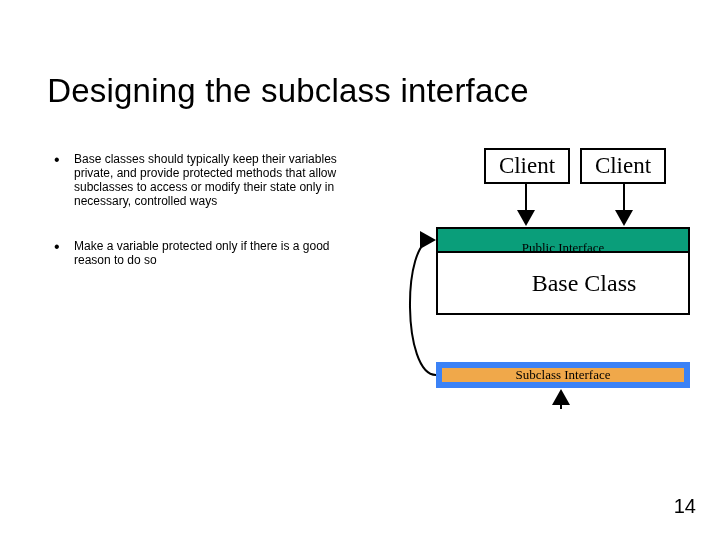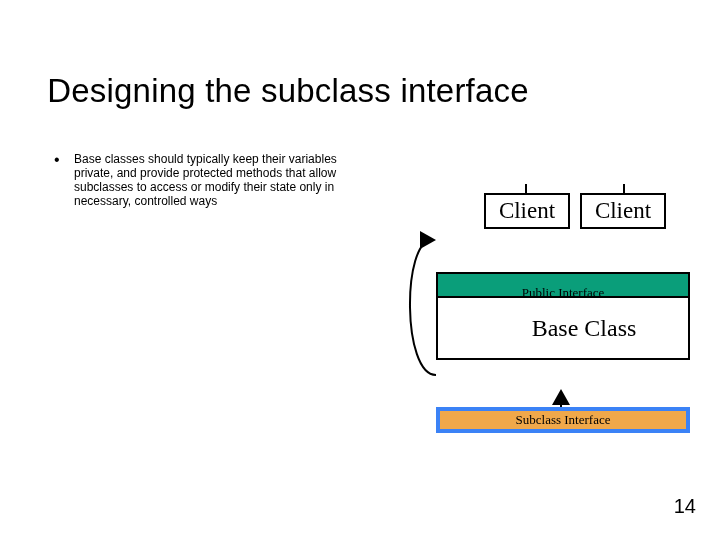--- a/index.html
+++ b/index.html
@@ -3,38 +3,39 @@
 <meta charset="utf-8">
 <style>
   * { box-sizing: border-box; margin: 0; padding: 0; }
   html, body { width: 720px; height: 540px; background: #fff; font-family: Arial, Helvetica, sans-serif; color: #000; }
   .slide { position: relative; width: 720px; height: 540px; }
   .title { position: absolute; top: 72px; left: 0; width: 576px; text-align: center; font-size: 33px; font-weight: 400; letter-spacing: 0.2px; }
   .bullets { position: absolute; top: 152px; left: 52px; width: 310px; font-size: 12px; line-height: 1.18; }
   .bullets li { list-style: none; position: relative; padding-left: 22px; margin-bottom: 30px; }
   .bullets li::before { content: "•"; position: absolute; left: 2px; top: -1px; font-size: 16px; }
   .diagram { position: absolute; top: 148px; left: 408px; width: 292px; height: 335px; }
-  .box { position: absolute; border: 2px solid #000; background: #fff; display: flex; align-items: center; justify-content: center; font-family: "Times New Roman", Times, serif; margin-top: 45px; }
+  .box { position: absolute; border: 2px solid #000; background: #fff; display: flex; align-items: center; justify-content: center; font-family: "Times New Roman", Times, serif; }
   .client1 { left: 76px; top: 0; width: 86px; height: 36px; font-size: 23px; }
   .client2 { left: 172px; top: 0; width: 86px; height: 36px; font-size: 23px; }
   .pi-bar { left: 28px; top: 79px; width: 254px; height: 41px; font-size: 13px; background: #009e7a; background: linear-gradient(#0a9e7a,#0a9e7a); border: 2px solid #000; font-family: "Times New Roman", serif; }
   .base { left: 28px; top: 103px; width: 254px; height: 64px; font-size: 24px; padding-left: 42px; }
-  .si-bar { left: 28px; top: 214px; width: 254px; height: 26px; font-size: 13px; background: #f0a84a; border: 4px solid #3b82f6; font-family: "Times New Roman", serif; }
+  .si-bar { left: 28px; top: 214px; width: 254px; height: 26px; font-size: 13px; background: #f0a84a; border: 6px solid #3b82f6; font-family: "Times New Roman", serif; }
   .sub { left: 28px; top: 261px; width: 250px; height: 46px; font-size: 23px; justify-content: flex-start; padding-left: 22px; }
   .pagenum { position: absolute; right: 24px; bottom: 22px; font-size: 20px; }
   svg.arrows { position: absolute; left: 0; top: 0; width: 292px; height: 335px; overflow: visible; }
 </style>
 </head>
 <body>
 
 <div class="slide">
   <div class="title">Designing the subclass interface</div>
 
   <ul class="bullets">
     <li>Base classes should typically keep their variables private, and provide protected methods that allow subclasses to access or modify their state only in necessary, controlled ways</li>
+    <li>Make a variable protected only if there is a good reason to do so</li>
   </ul>
 
   <div class="diagram">
     <svg class="arrows">
       <defs>
         <marker id="ah" markerWidth="9" markerHeight="9" refX="6" refY="4.5" orient="auto">
           <path d="M0,0 L8,4.5 L0,9 Z" fill="#000"></path>
         </marker>
       </defs>
 

